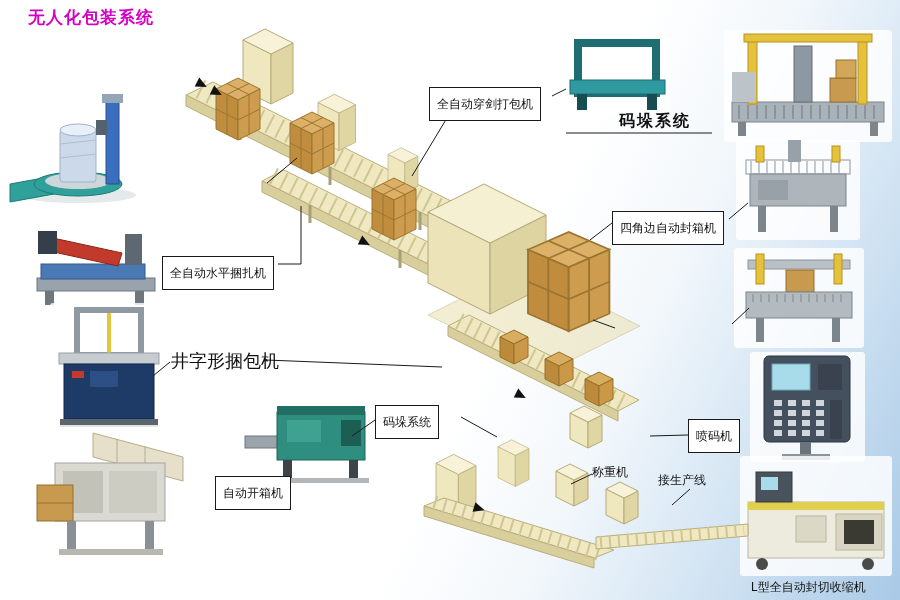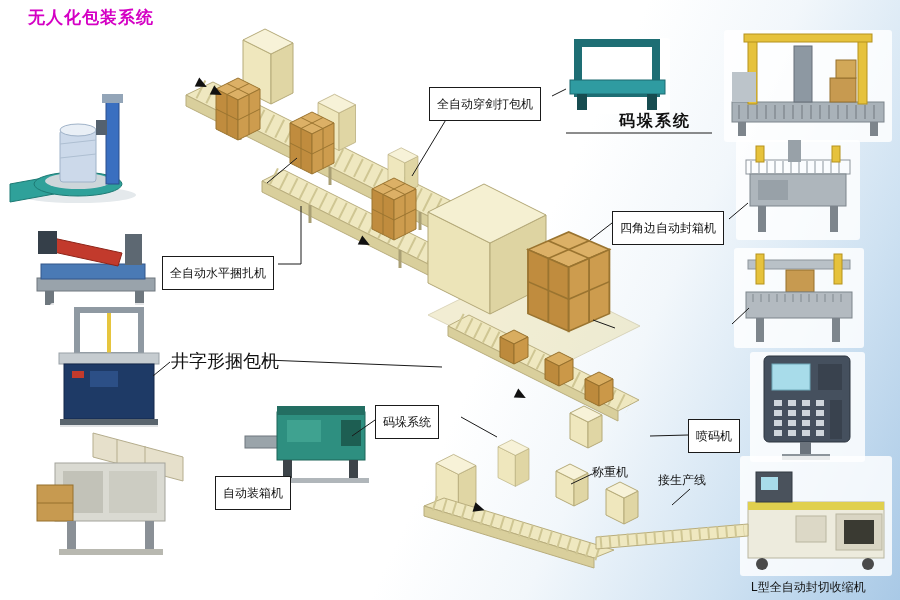--- a/index.html
+++ b/index.html
@@ -310,21 +310,21 @@
 
   <div class="callout" style="left:162px;top:256px">全自动水平捆扎机</div>
 
 
   <div class="plain mid-label" style="left:171px;top:349px">井字形捆包机</div>
 
   <div class="callout" style="left:375px;top:405px">码垛系统</div>
 
   <div class="callout" style="left:688px;top:419px">喷码机</div>
 
-  <div class="callout" style="left:215px;top:476px">自动装箱机</div>
+  <div class="callout" style="left:215px;top:476px">自动开箱机</div>
 
   <div class="plain" style="left:592px;top:464px">称重机</div>
 
   <div class="plain" style="left:658px;top:472px">接生产线</div>
 
   <div class="plain" style="left:751px;top:579px">L型全自动封切收缩机</div>
 
 </div>
 
 </body></html>

